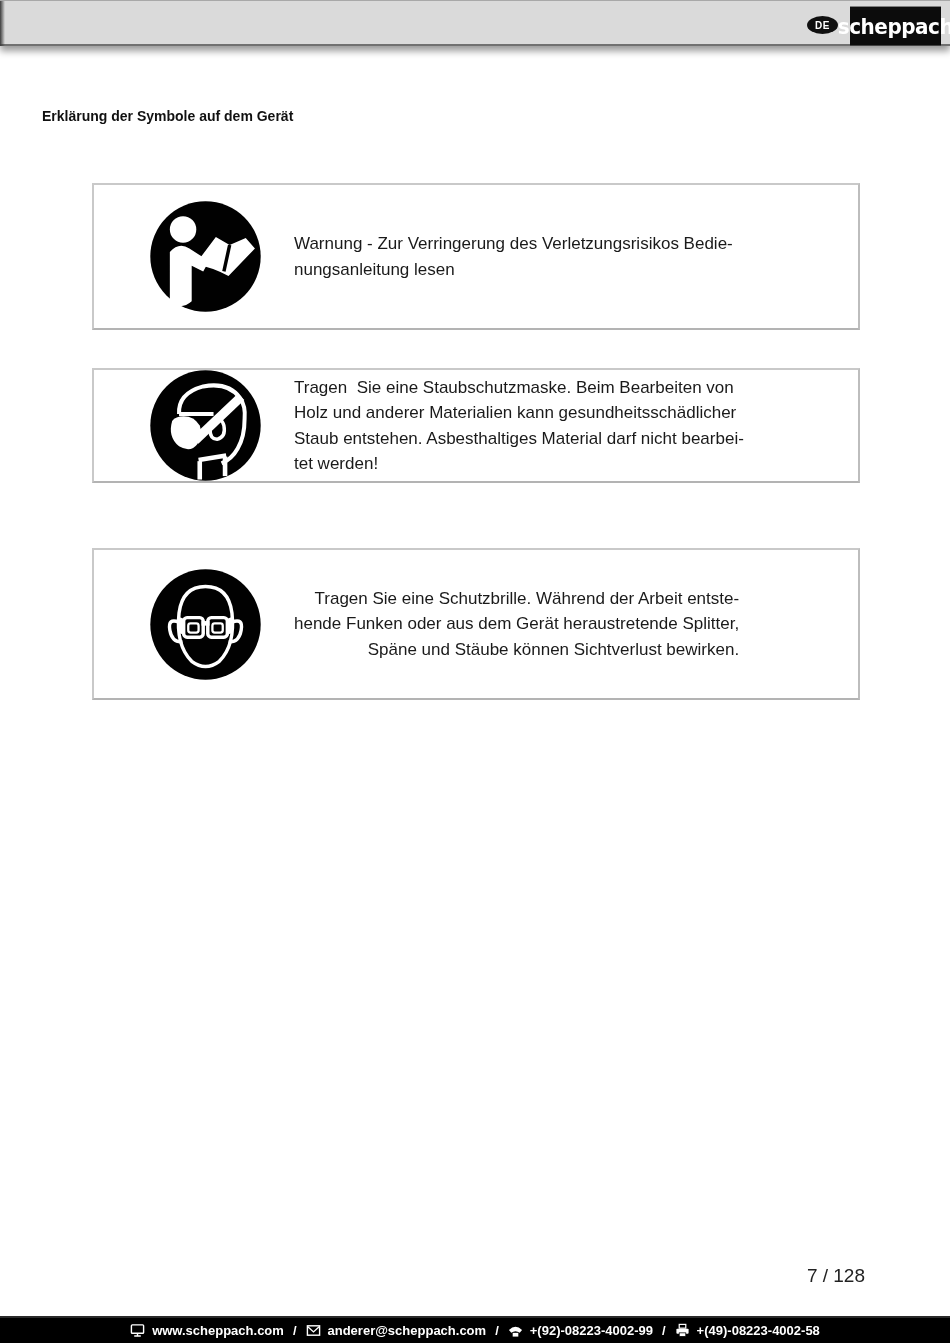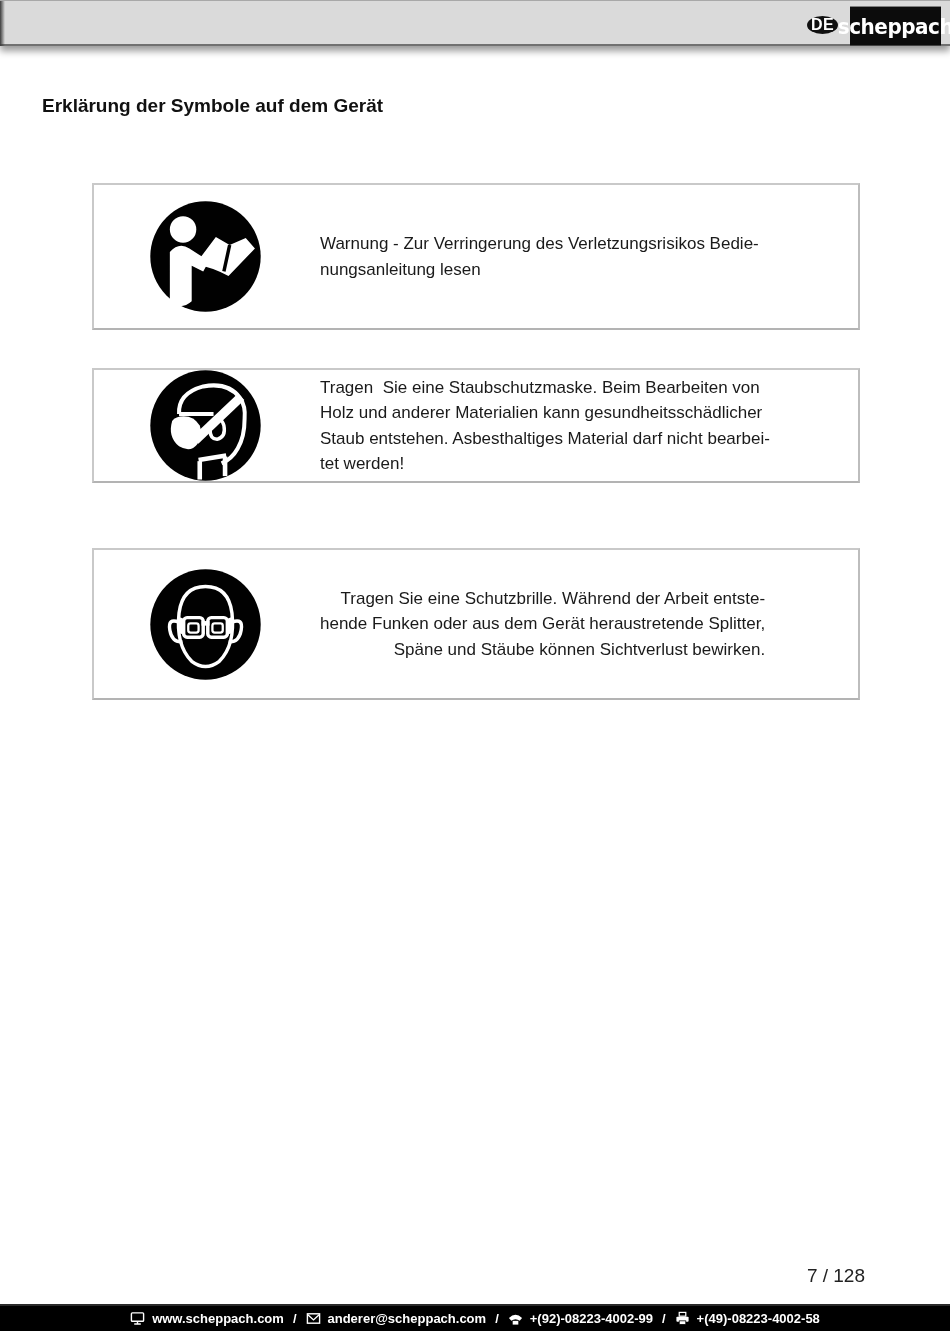--- a/index.html
+++ b/index.html
@@ -31,21 +31,21 @@
     width: 5px;
     background: linear-gradient(to right, #3c3c3c, rgba(60,60,60,0));
   }
   .lang-badge {
     position: absolute;
     top: 15px; right: 112px;
     width: 31px; height: 18px;
     background: #101010;
     border-radius: 50%;
     color: #ffffff;
-    font-size: 16px;
+    font-size: 10px;
     font-weight: bold;
     display: flex; align-items: center; justify-content: center;
     letter-spacing: 0.5px;
     margin-left: 36px;
   }
   .brand-logo {
     position: absolute;
     top: 7px; right: 9px;
     width: 91px; height: 36px;
     background: #0c0c0c;
@@ -54,22 +54,22 @@
     font-family: "DejaVu Sans", sans-serif;
     font-weight: bold;
     font-size: 20px;
     letter-spacing: -0.5px;
     transform: scaleY(1.08);
   }
 
   
   .doc-title {
     position: absolute;
-    left: 42px; top: 95px;
-    font-size: 19px;
+    left: 42px; top: 108px;
+    font-size: 14px;
     font-weight: bold;
     color: #111111;
     text-align: center;
   }
 
   
   .symbol-box {
     position: absolute;
     left: 92px;
     width: 768px;
@@ -80,21 +80,21 @@
     display: flex;
     align-items: center;
     padding-left: 54px;
   }
   .symbol-box .pictogram {
     flex: 0 0 115px;
     width: 115px; height: 115px;
     display: block;
   }
   .symbol-text {
-    margin-left: 57px;
+    margin-left: 31px;
     font-size: 17px;
     line-height: 25.5px;
     color: #1a1a1a;
     white-space: pre-wrap;
   }
   #box-read-manual   { top: 183px; height: 147px; }
   #box-dust-mask     { top: 368px; height: 115px; }
   #box-safety-glasses{ top: 548px; height: 152px; text-align: right; }
 
   
@@ -102,21 +102,21 @@
     position: absolute;
     top: 1265px;
     right: 85px;
     font-size: 19px;
     color: #222222;
   }
 
   
   .footer-bar {
     position: absolute;
-    left: 0; right: 0; bottom: 12px;
+    left: 0; right: 0; bottom: 0;
     height: 27px;
     background: #000000;
     border-top: 2px solid #2a2a2a;
     color: #ffffff;
     display: flex;
     align-items: center;
     justify-content: center;
     gap: 7px;
     font-size: 13px;
     font-weight: bold;

